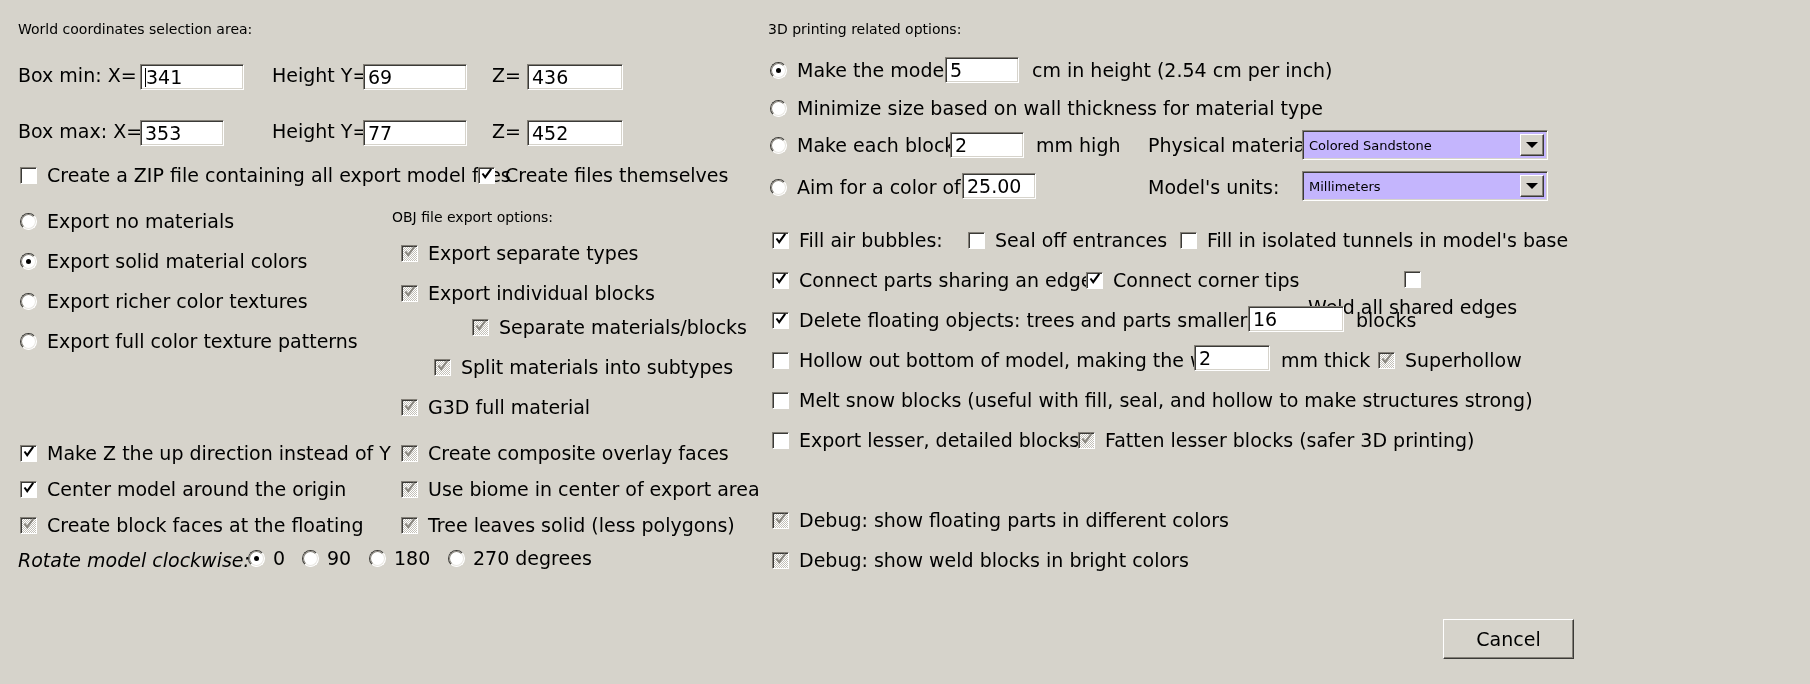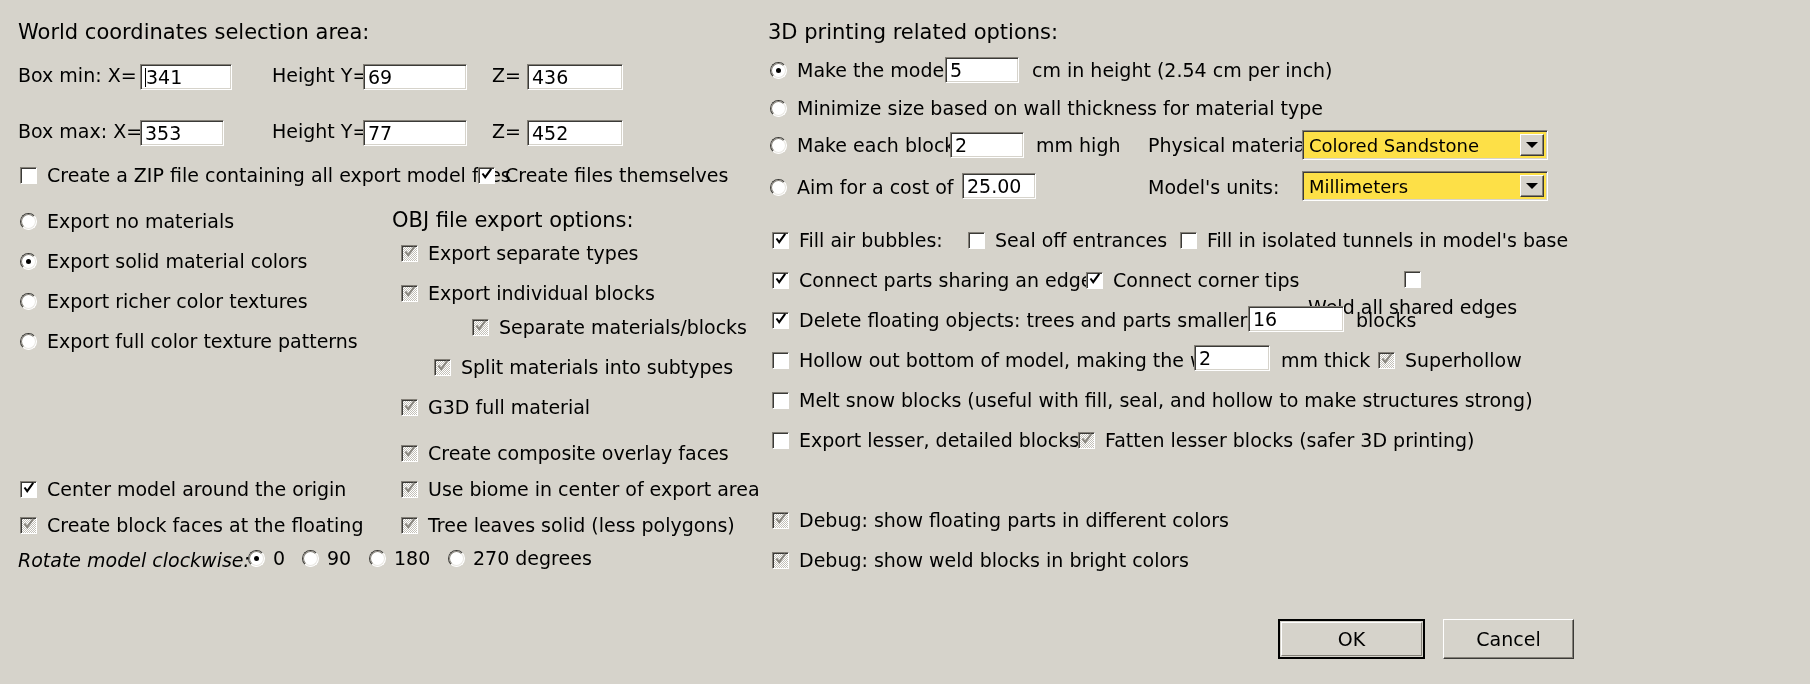--- a/index.html
+++ b/index.html
@@ -25,21 +25,21 @@
     position: absolute;
     top: 0;
     bottom: 0;
   }
   #left-panel  { left: 0px;   width: 760px; }
   #right-panel { left: 760px; width: 1050px; }
 
   .row { position: absolute; display: flex; align-items: center; white-space: nowrap; }
 
   .lbl { line-height: 1; }
-  .hdr { font-size: 21px; }
+  .hdr { font-size: 14px; }
 
   
   .tfield {
     background: #ffffff;
     border: 1px solid #ffffff;
     border-top-color: #848078;
     border-left-color: #848078;
     box-shadow: inset 1px 1px 0 #3b3a37, inset -1px -1px 0 #d6d3cb;
     height: 26px;
     box-sizing: border-box;
@@ -113,30 +113,30 @@
     left: 5px; top: 5px;
     width: 5px; height: 5px;
     border-radius: 50%;
     background: #000;
   }
 
   
   .combo {
     height: 30px;
     box-sizing: border-box;
-    background: #fde047;
+    background: #c4b5fd;
     border: 1px solid #ffffff;
     border-top-color: #848078;
     border-left-color: #848078;
     box-shadow: inset 1px 1px 0 #3b3a37, inset -1px -1px 0 #d6d3cb;
     display: flex;
     align-items: center;
     padding-left: 6px;
     position: relative;
-    font-size: 18px;
+    font-size: 13px;
   }
   .combo .arrowbtn {
     position: absolute;
     right: 3px; top: 3px;
     width: 24px; height: 22px;
     background: #d6d3cb;
     border: 1px solid #ffffff;
     border-right-color: #3b3a37;
     border-bottom-color: #3b3a37;
     box-shadow: inset -1px -1px 0 #848078;
@@ -187,21 +187,21 @@
 
   <div class="panel" id="left-panel">
 
     <div class="row" style="left:18px; top:22px;">
       <span class="lbl hdr">World coordinates selection area:</span>
     </div>
 
     <div class="row" style="left:18px; top:66px;">
       <span class="lbl">Box min:  X=</span>
     </div>
-    <div class="tfield" style="position:absolute; left:140px; top:64px; width:92px;">
+    <div class="tfield" style="position:absolute; left:140px; top:64px; width:104px;">
       <span class="caret"></span>
         <span>341</span>
     </div>
     <div class="row" style="left:272px; top:66px;">
       <span class="lbl">Height Y=</span>
     </div>
     <div class="tfield" style="position:absolute; left:363px; top:64px; width:104px;">
       <span>69</span>
     </div>
     <div class="row" style="left:492px; top:66px;">
@@ -339,20 +339,30 @@
       <span class="cb disabled">
         <span class="tick">
           <svg width="12" height="14" viewBox="0 0 12 14">
               <path d="M1.5 6.5 L4.2 10.2 L10.2 1.8" fill="none" stroke="#000" stroke-width="2"></path>
             </svg>
         </span>
       </span>
       <span class="lbl">Tree leaves solid (less polygons)</span>
     </div>
 
+    <div class="row" style="left:20px; top:444px; gap:10px;">
+      <span class="cb">
+        <span class="tick">
+          <svg width="12" height="14" viewBox="0 0 12 14">
+              <path d="M1.5 6.5 L4.2 10.2 L10.2 1.8" fill="none" stroke="#000" stroke-width="2"></path>
+            </svg>
+        </span>
+      </span>
+      <span class="lbl">Make Z the up direction instead of Y</span>
+    </div>
     <div class="row" style="left:20px; top:480px; gap:10px;">
       <span class="cb">
         <span class="tick">
           <svg width="12" height="14" viewBox="0 0 12 14">
               <path d="M1.5 6.5 L4.2 10.2 L10.2 1.8" fill="none" stroke="#000" stroke-width="2"></path>
             </svg>
         </span>
       </span>
       <span class="lbl">Center model around the origin</span>
     </div>
@@ -425,21 +435,21 @@
     </div>
     <div class="combo" style="position:absolute; left:542px; top:130px; width:246px;">
       <span>Colored Sandstone</span>
       <span class="arrowbtn">
           <span class="tri"></span>
         </span>
     </div>
 
     <div class="row" style="left:10px; top:178px; gap:10px;">
       <span class="rb"></span>
-      <span class="lbl">Aim for a cost of</span>
+      <span class="lbl">Aim for a color of</span>
     </div>
     <div class="tfield" style="position:absolute; left:202px; top:173px; width:74px;">
       <span>25.00</span>
     </div>
     <div class="row" style="left:388px; top:178px;">
       <span class="lbl">Model's units:</span>
     </div>
     <div class="combo" style="position:absolute; left:542px; top:171px; width:246px;">
       <span>Millimeters</span>
       <span class="arrowbtn">
@@ -563,22 +573,17 @@
       <span class="cb disabled">
         <span class="tick">
           <svg width="12" height="14" viewBox="0 0 12 14">
               <path d="M1.5 6.5 L4.2 10.2 L10.2 1.8" fill="none" stroke="#000" stroke-width="2"></path>
             </svg>
         </span>
       </span>
       <span class="lbl">Debug: show weld blocks in bright colors</span>
     </div>
 
-    <div class="btn default" style="position:absolute; left:518px; top:619px; width:147px;">
-      <span class="inner">
-          <span>OK</span>
-        </span>
-    </div>
     <div class="btn" style="position:absolute; left:683px; top:619px; width:131px;">
       <span>Cancel</span>
     </div>
   </div>
 </div>
 
 </body></html>

